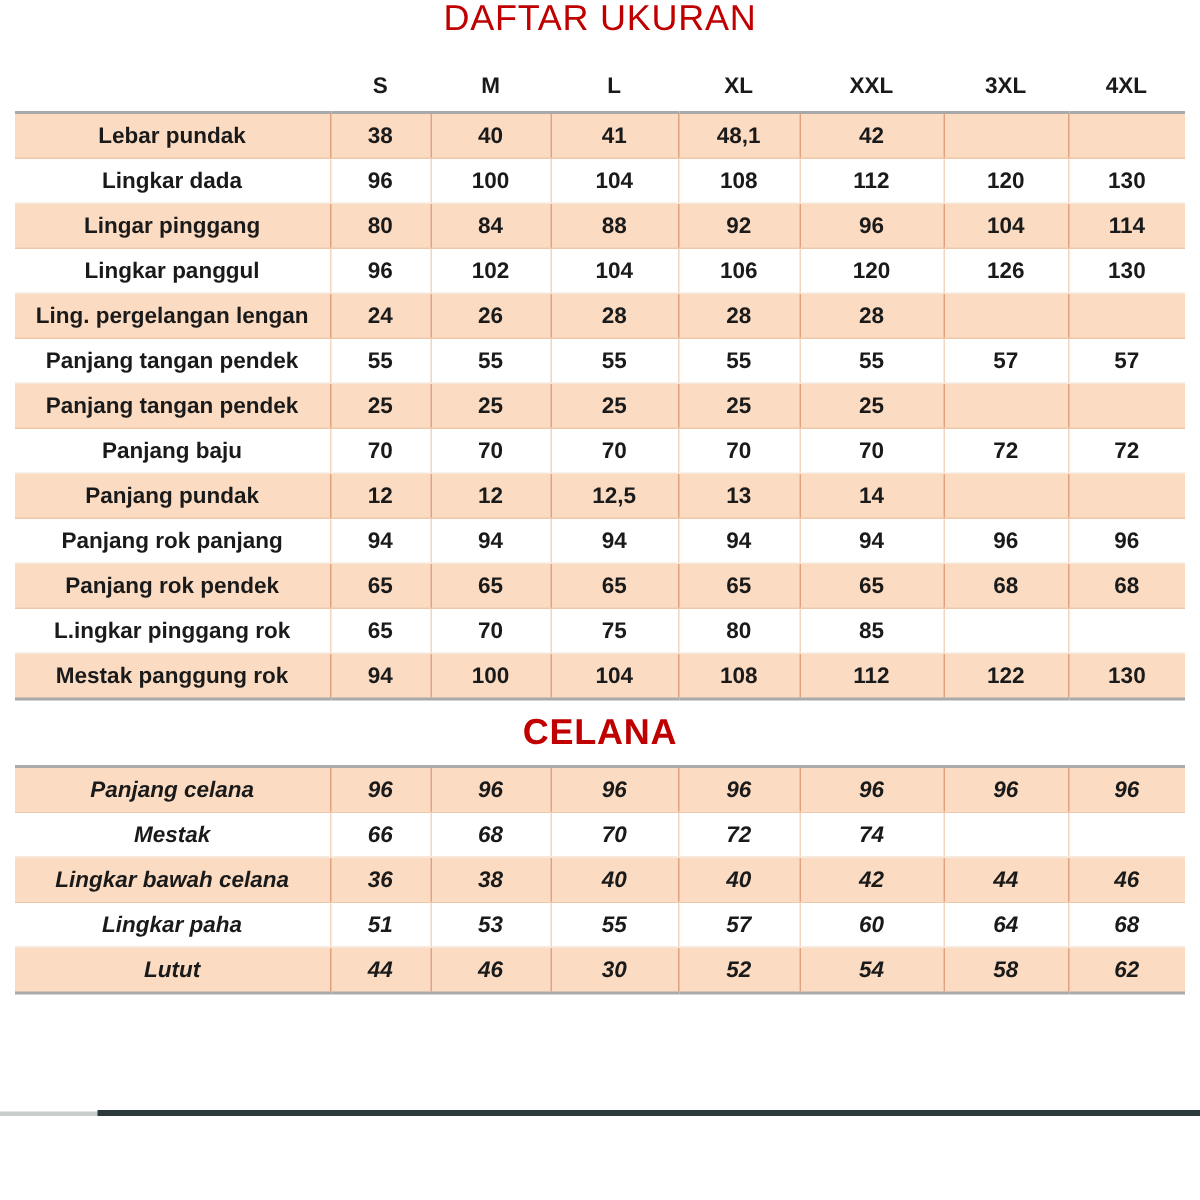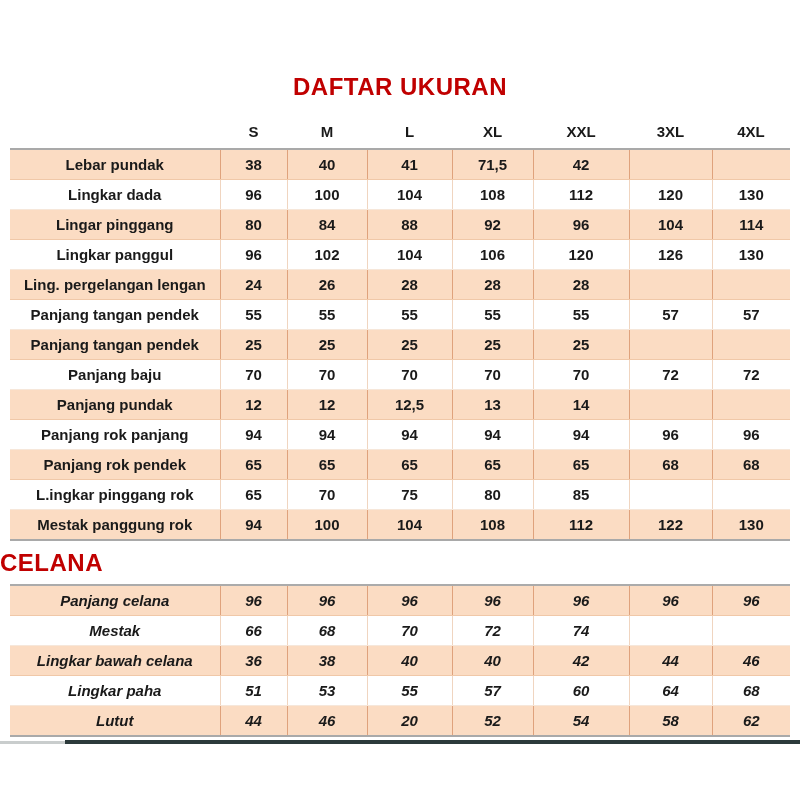--- a/index.html
+++ b/index.html
@@ -10,32 +10,32 @@
   }
   .page {
     position: relative;
     width: 800px;
     height: 800px;
     background: #ffffff;
     overflow: hidden;
   }
   .title-main {
     margin: 0;
-    padding-top: 74px;
     text-align: center;
     color: #c00000;
     font-size: 24px;
-    font-weight: bold;
+    font-weight: normal;
     letter-spacing: 0.5px;
     line-height: 1.1;
   }
   .title-section {
     margin: 0;
     padding-top: 9px;
     padding-bottom: 0;
+    text-align: center;
     color: #c00000;
     font-size: 24px;
     font-weight: bold;
     letter-spacing: 0.5px;
     line-height: 1.1;
   }
   table.size-table {
     border-collapse: collapse;
     table-layout: fixed;
     width: 780px;
@@ -133,21 +133,21 @@
           <th>3XL</th>
           <th>4XL</th>
         </tr>
     </thead>
     <tbody id="ukuran-body">
         <tr class="band">
           <td class="row-label">Lebar pundak</td>
           <td>38</td>
           <td>40</td>
           <td>41</td>
-          <td>71,5</td>
+          <td>48,1</td>
           <td>42</td>
           <td></td>
           <td></td>
         </tr>
         <tr class="plain">
           <td class="row-label">Lingkar dada</td>
           <td>96</td>
           <td>100</td>
           <td>104</td>
           <td>108</td>
@@ -319,21 +319,21 @@
           <td>55</td>
           <td>57</td>
           <td>60</td>
           <td>64</td>
           <td>68</td>
         </tr>
         <tr class="band">
           <td class="row-label">Lutut</td>
           <td>44</td>
           <td>46</td>
-          <td>20</td>
+          <td>30</td>
           <td>52</td>
           <td>54</td>
           <td>58</td>
           <td>62</td>
         </tr>
       </tbody>
   </table>
 
   <div class="bottom-bar">
     <div class="bar-track"></div>

